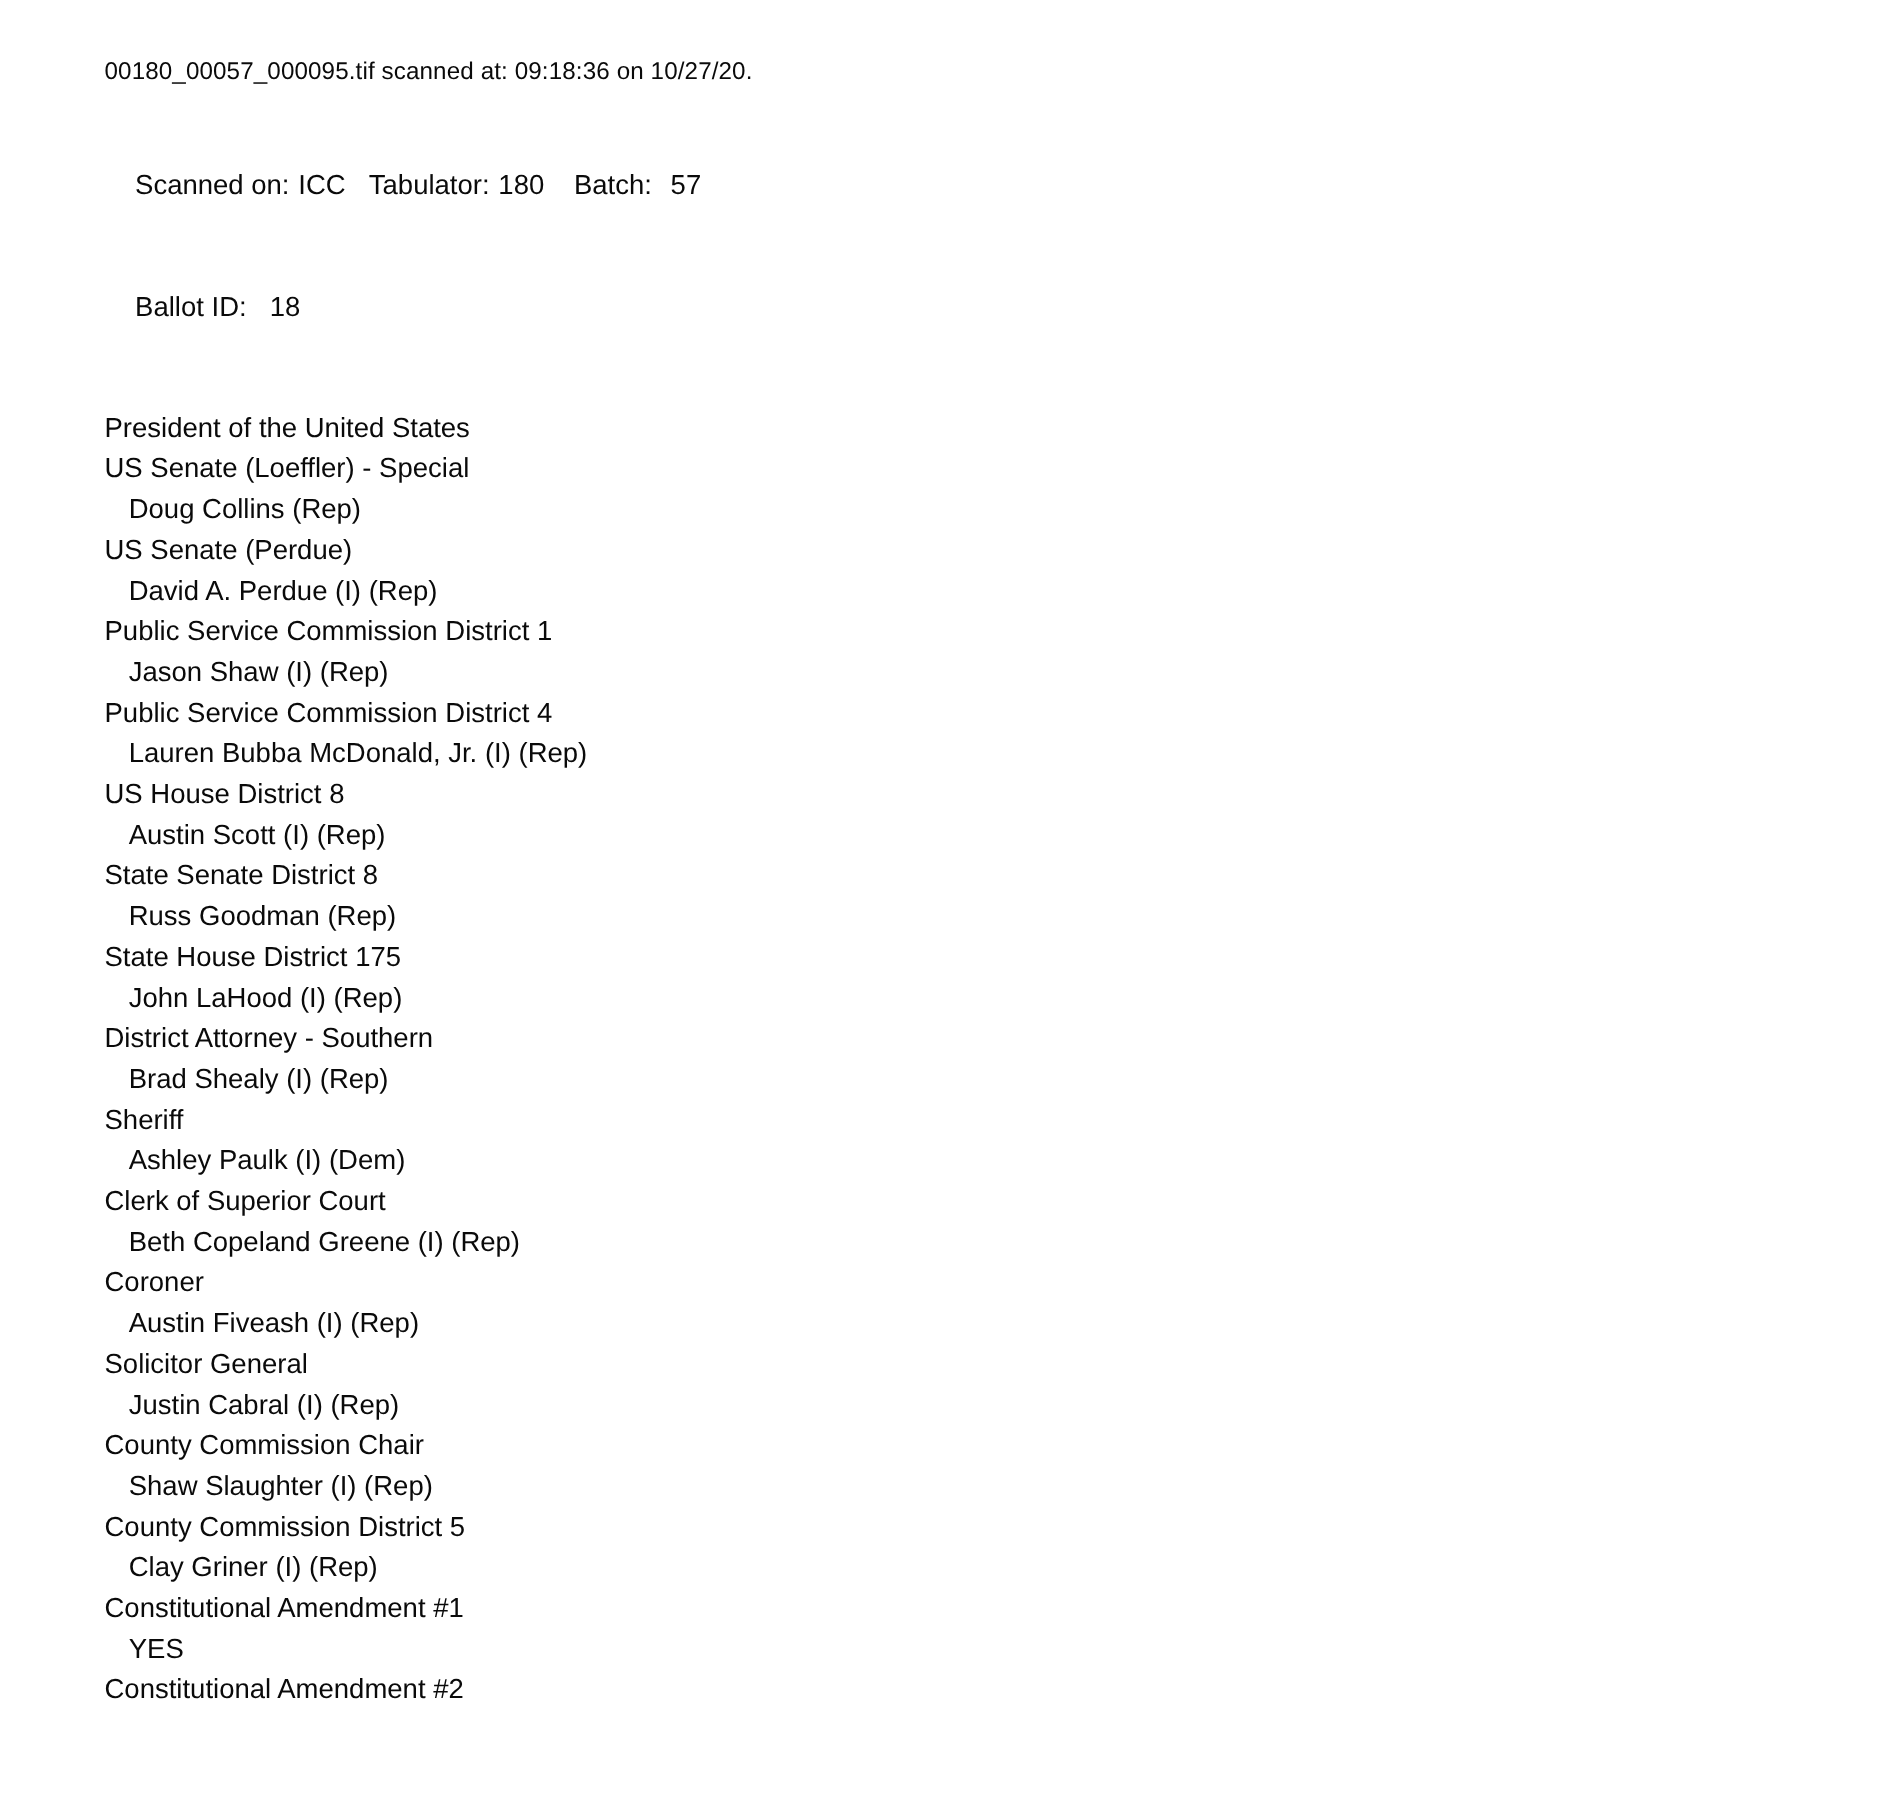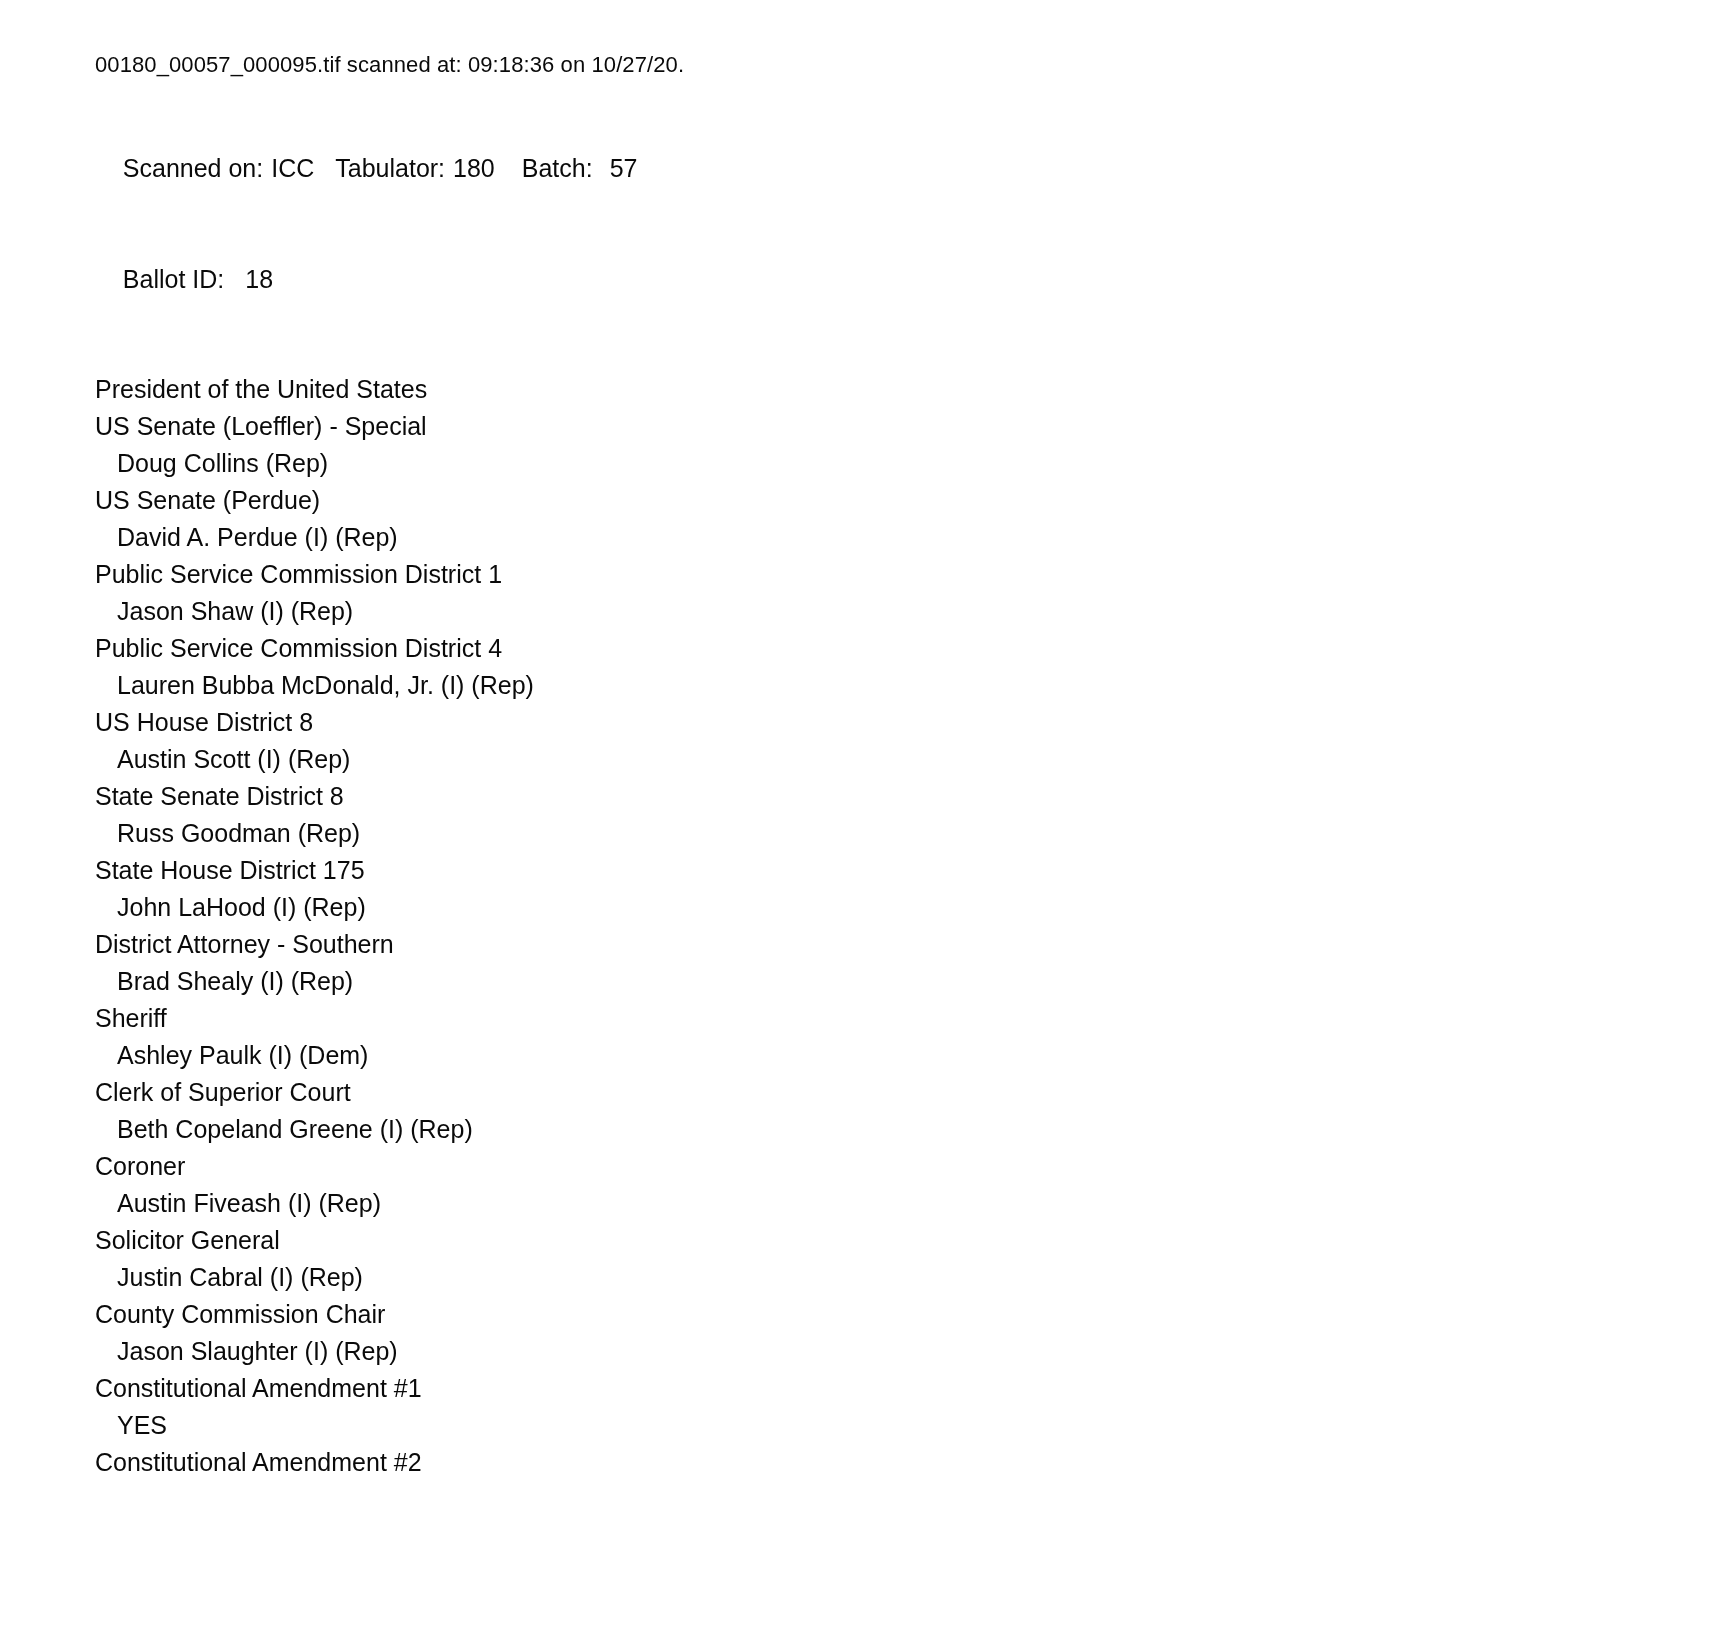--- a/index.html
+++ b/index.html
@@ -128,23 +128,27 @@
         <div class="contest-selection">Austin Fiveash (I) (Rep)</div>
       </div>
 
       <div class="contest-block">
         <div class="contest-name">Solicitor General</div>
         <div class="contest-selection">Justin Cabral (I) (Rep)</div>
       </div>
 
       <div class="contest-block">
         <div class="contest-name">County Commission Chair</div>
-        <div class="contest-selection">Jason Slaughter (I) (Rep)</div>
+        <div class="contest-selection">Shaw Slaughter (I) (Rep)</div>
       </div>
 
+      <div class="contest-block">
+        <div class="contest-name">County Commission District 5</div>
+        <div class="contest-selection">Clay Griner (I) (Rep)</div>
+      </div>
 
       <div class="contest-block">
         <div class="contest-name">Constitutional Amendment #1</div>
         <div class="contest-selection">YES</div>
       </div>
 
       <div class="contest-block">
         <div class="contest-name">Constitutional Amendment #2</div>
 
       </div>

